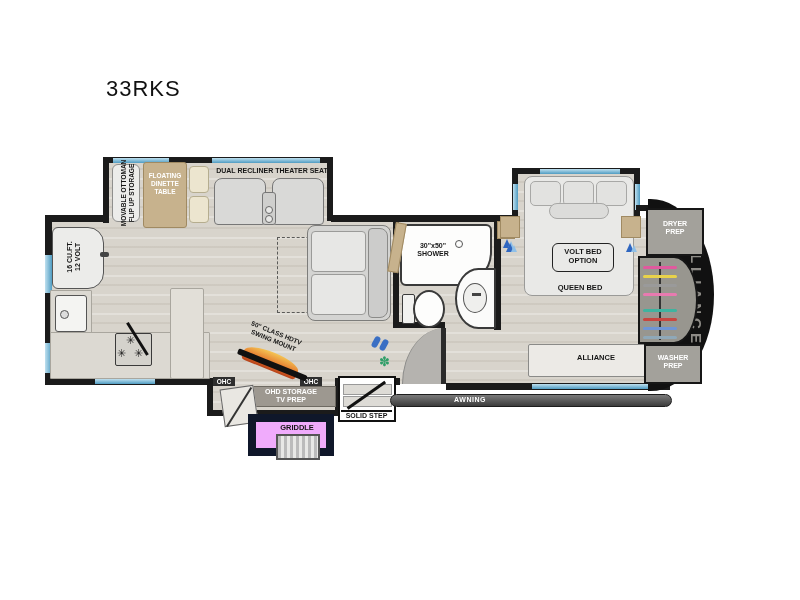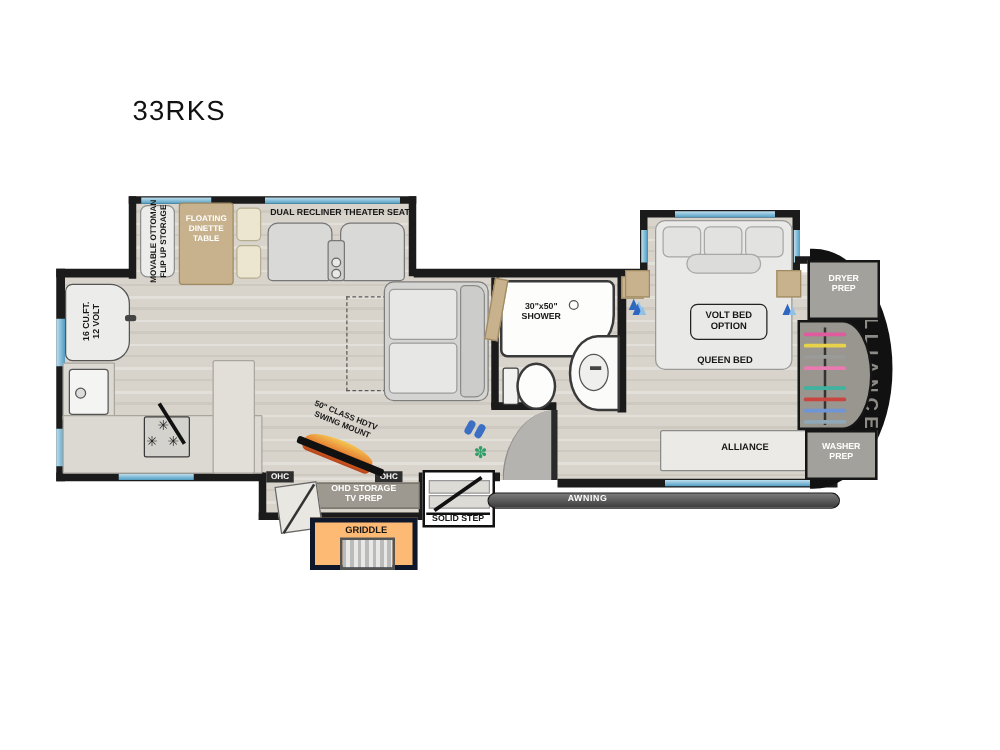--- a/index.html
+++ b/index.html
@@ -144,21 +144,21 @@
   <div class="wlbl" style="left:300px;top:377px;width:22px;height:9px;font-size:6.5px;background:#2e2e2e;line-height:9px;">OHC</div>
   <div class="abs" style="left:242px;top:352px;width:58px;height:18px;background:linear-gradient(180deg,#f6c54e,#e2641e 70%,#b33a10);border-radius:50% 50% 4px 4px;transform:rotate(22deg);opacity:.95;"></div>
   <div class="abs" style="left:238px;top:348px;width:74px;height:6px;background:#111;transform:rotate(22deg);transform-origin:left center;border-radius:2px;"></div>
   <div class="lbl pre" style="left:236px;top:329px;width:78px;font-size:6.5px;text-align:center;transform:rotate(22deg);">50" CLASS HDTV
 SWING MOUNT</div>
   <div class="wlbl pre" style="left:246px;top:386px;width:88px;font-size:7px;background:#9d9890;border:1px solid #6e6a62;padding:1px 0;">OHD STORAGE
 TV PREP</div>
   <div class="abs" style="left:222px;top:387px;width:34px;height:38px;background:#e9e7e2;border:1.5px solid #666;transform:rotate(-8deg);box-sizing:border-box;">
     <div style="position:absolute;left:15px;top:-4px;width:2px;height:46px;background:#333;transform:rotate(40deg);"></div>
   </div>
-  <div class="abs" style="left:248px;top:414px;width:86px;height:42px;background:#fdba74;border:4px solid #0f172a;box-sizing:border-box;">
+  <div class="abs" style="left:248px;top:414px;width:86px;height:42px;background:#f0abfc;border:8px solid #0f172a;box-sizing:border-box;">
     <div class="lbl" style="left:0;top:1px;width:82px;font-size:7.5px;text-align:center;">GRIDDLE</div>
     <div style="position:absolute;left:20px;top:12px;width:40px;height:22px;border:2px solid #555;background:repeating-linear-gradient(90deg,#bbb 0 3px,#e8e8e6 3px 6px);"></div>
   </div>
 
   <div class="furn" style="left:524px;top:176px;width:110px;height:120px;background:#e9e9e7;border-color:#9a9a98;border-radius:8px;"></div>
   <div class="furn" style="left:530px;top:181px;width:31px;height:25px;background:#e2e2e0;border-color:#a8a8a6;border-radius:5px;"></div>
   <div class="furn" style="left:563px;top:181px;width:31px;height:25px;background:#e2e2e0;border-color:#a8a8a6;border-radius:5px;"></div>
   <div class="furn" style="left:596px;top:181px;width:31px;height:25px;background:#e2e2e0;border-color:#a8a8a6;border-radius:5px;"></div>
   <div class="furn" style="left:549px;top:203px;width:60px;height:16px;background:#dcdcda;border-color:#a8a8a6;border-radius:9px;"></div>
   <div class="abs" style="left:552px;top:243px;width:62px;height:29px;border:1.5px solid #222;border-radius:6px;box-sizing:border-box;"></div>

